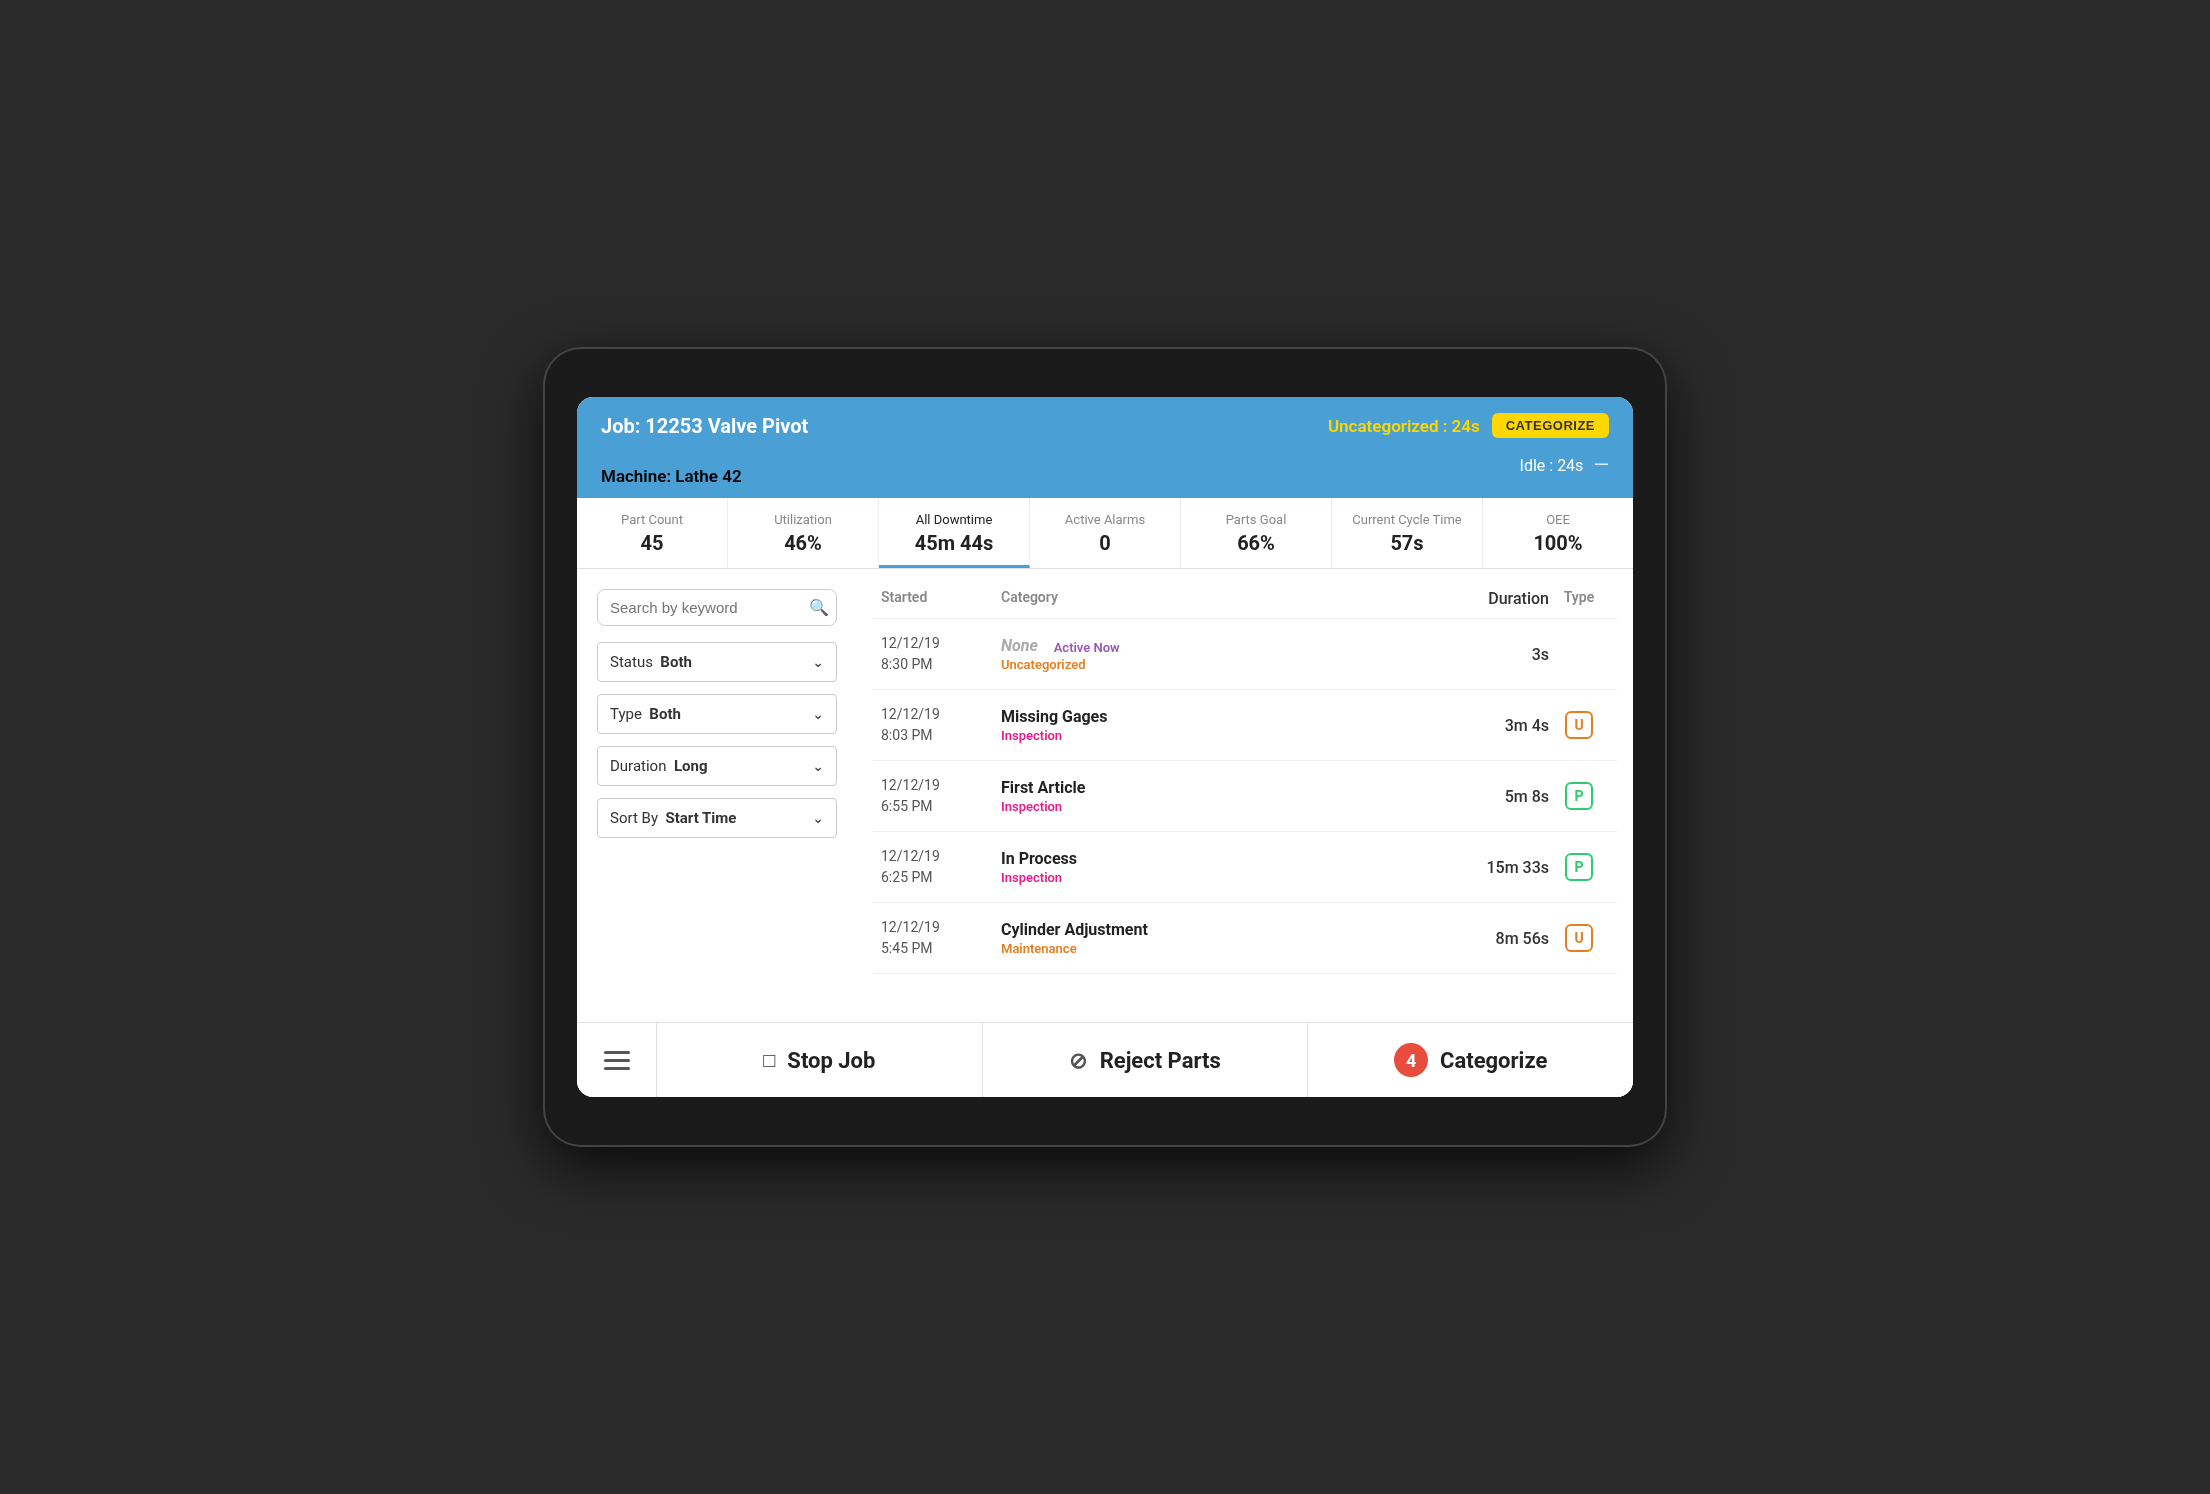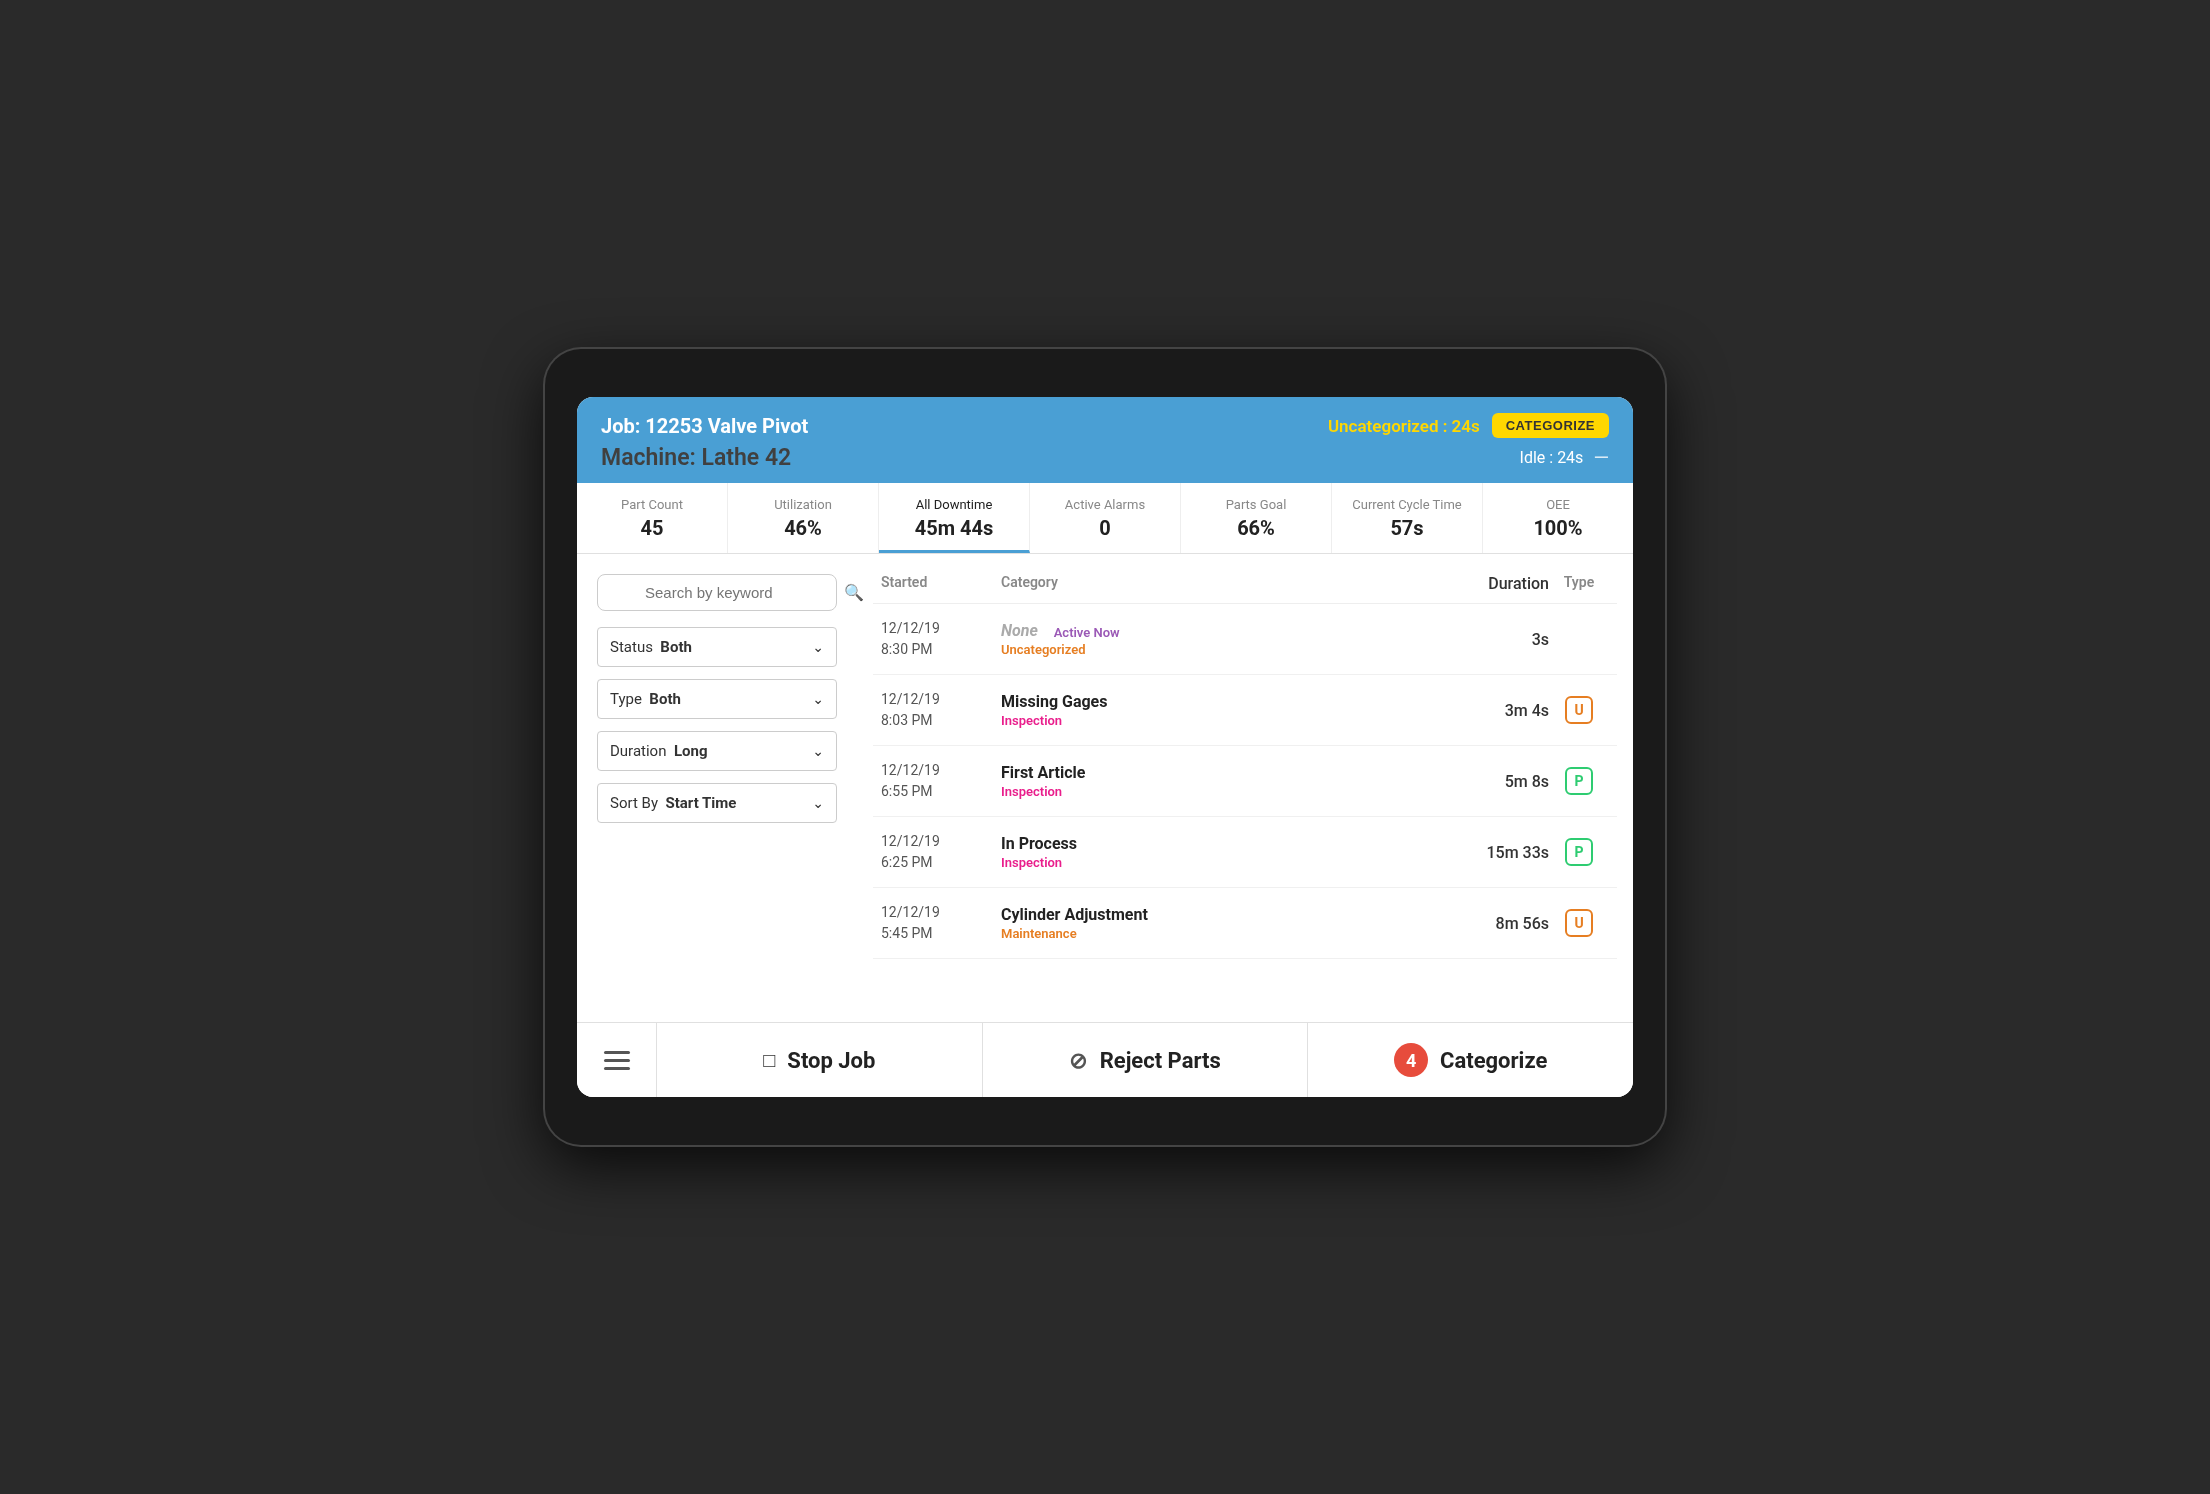--- a/index.html
+++ b/index.html
@@ -63,23 +63,24 @@
       font-weight: 700;
       cursor: pointer;
       letter-spacing: 0.5px;
     }
     .header-bottom {
       display: flex;
       justify-content: space-between;
       align-items: center;
     }
     .header-machine {
-      font-size: 23px;
+      font-size: 17px;
       font-weight: 600;
-      color: #404040;
+      color: #000000;
+      margin-top: 22px;
     }
     .header-idle {
       display: flex;
       align-items: center;
       gap: 10px;
       color: #fff;
       font-size: 16px;
       text-align: center;
     }
     .idle-dash {
@@ -139,21 +140,20 @@
       margin-bottom: 16px;
       background: #fff;
     }
     .search-input {
       border: none;
       outline: none;
       font-size: 15px;
       color: #888;
       flex: 1;
       background: transparent;
-      margin-left: 35px;
     }
     .search-icon {
       color: #aaa;
       font-size: 16px;
     }
     .filter-dropdown {
       display: flex;
       align-items: center;
       justify-content: space-between;
       border: 1px solid #ccc;

